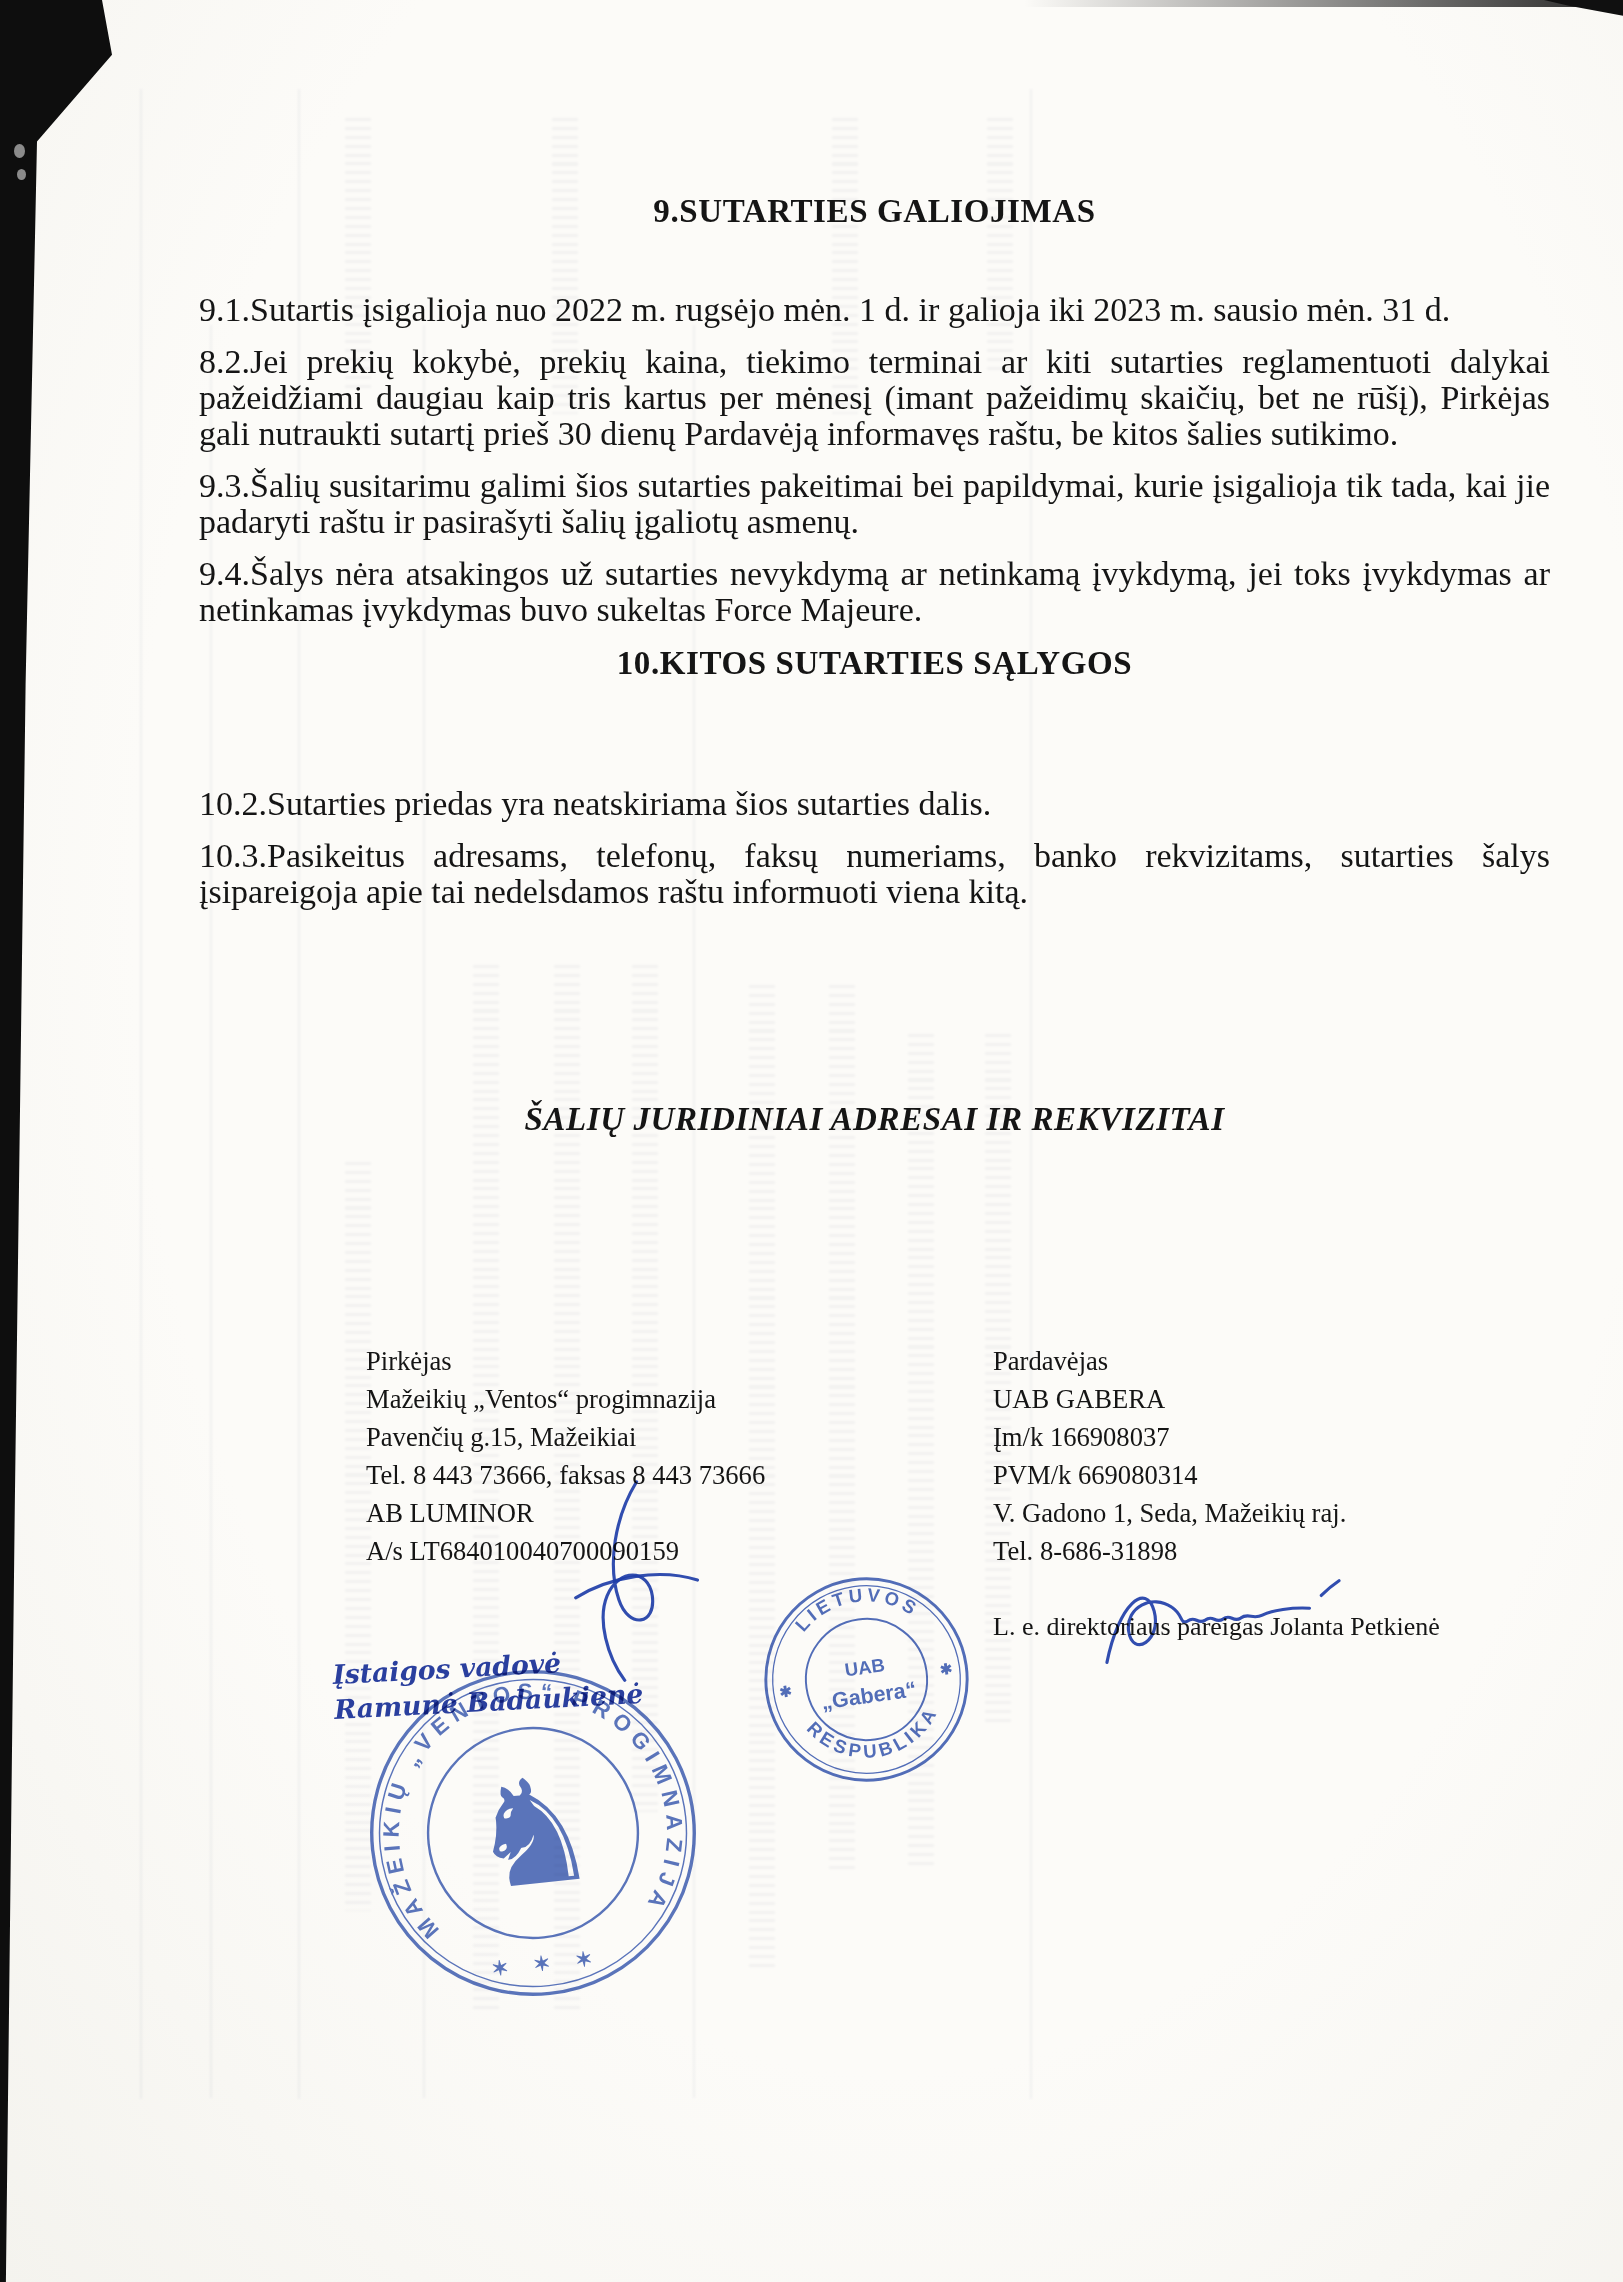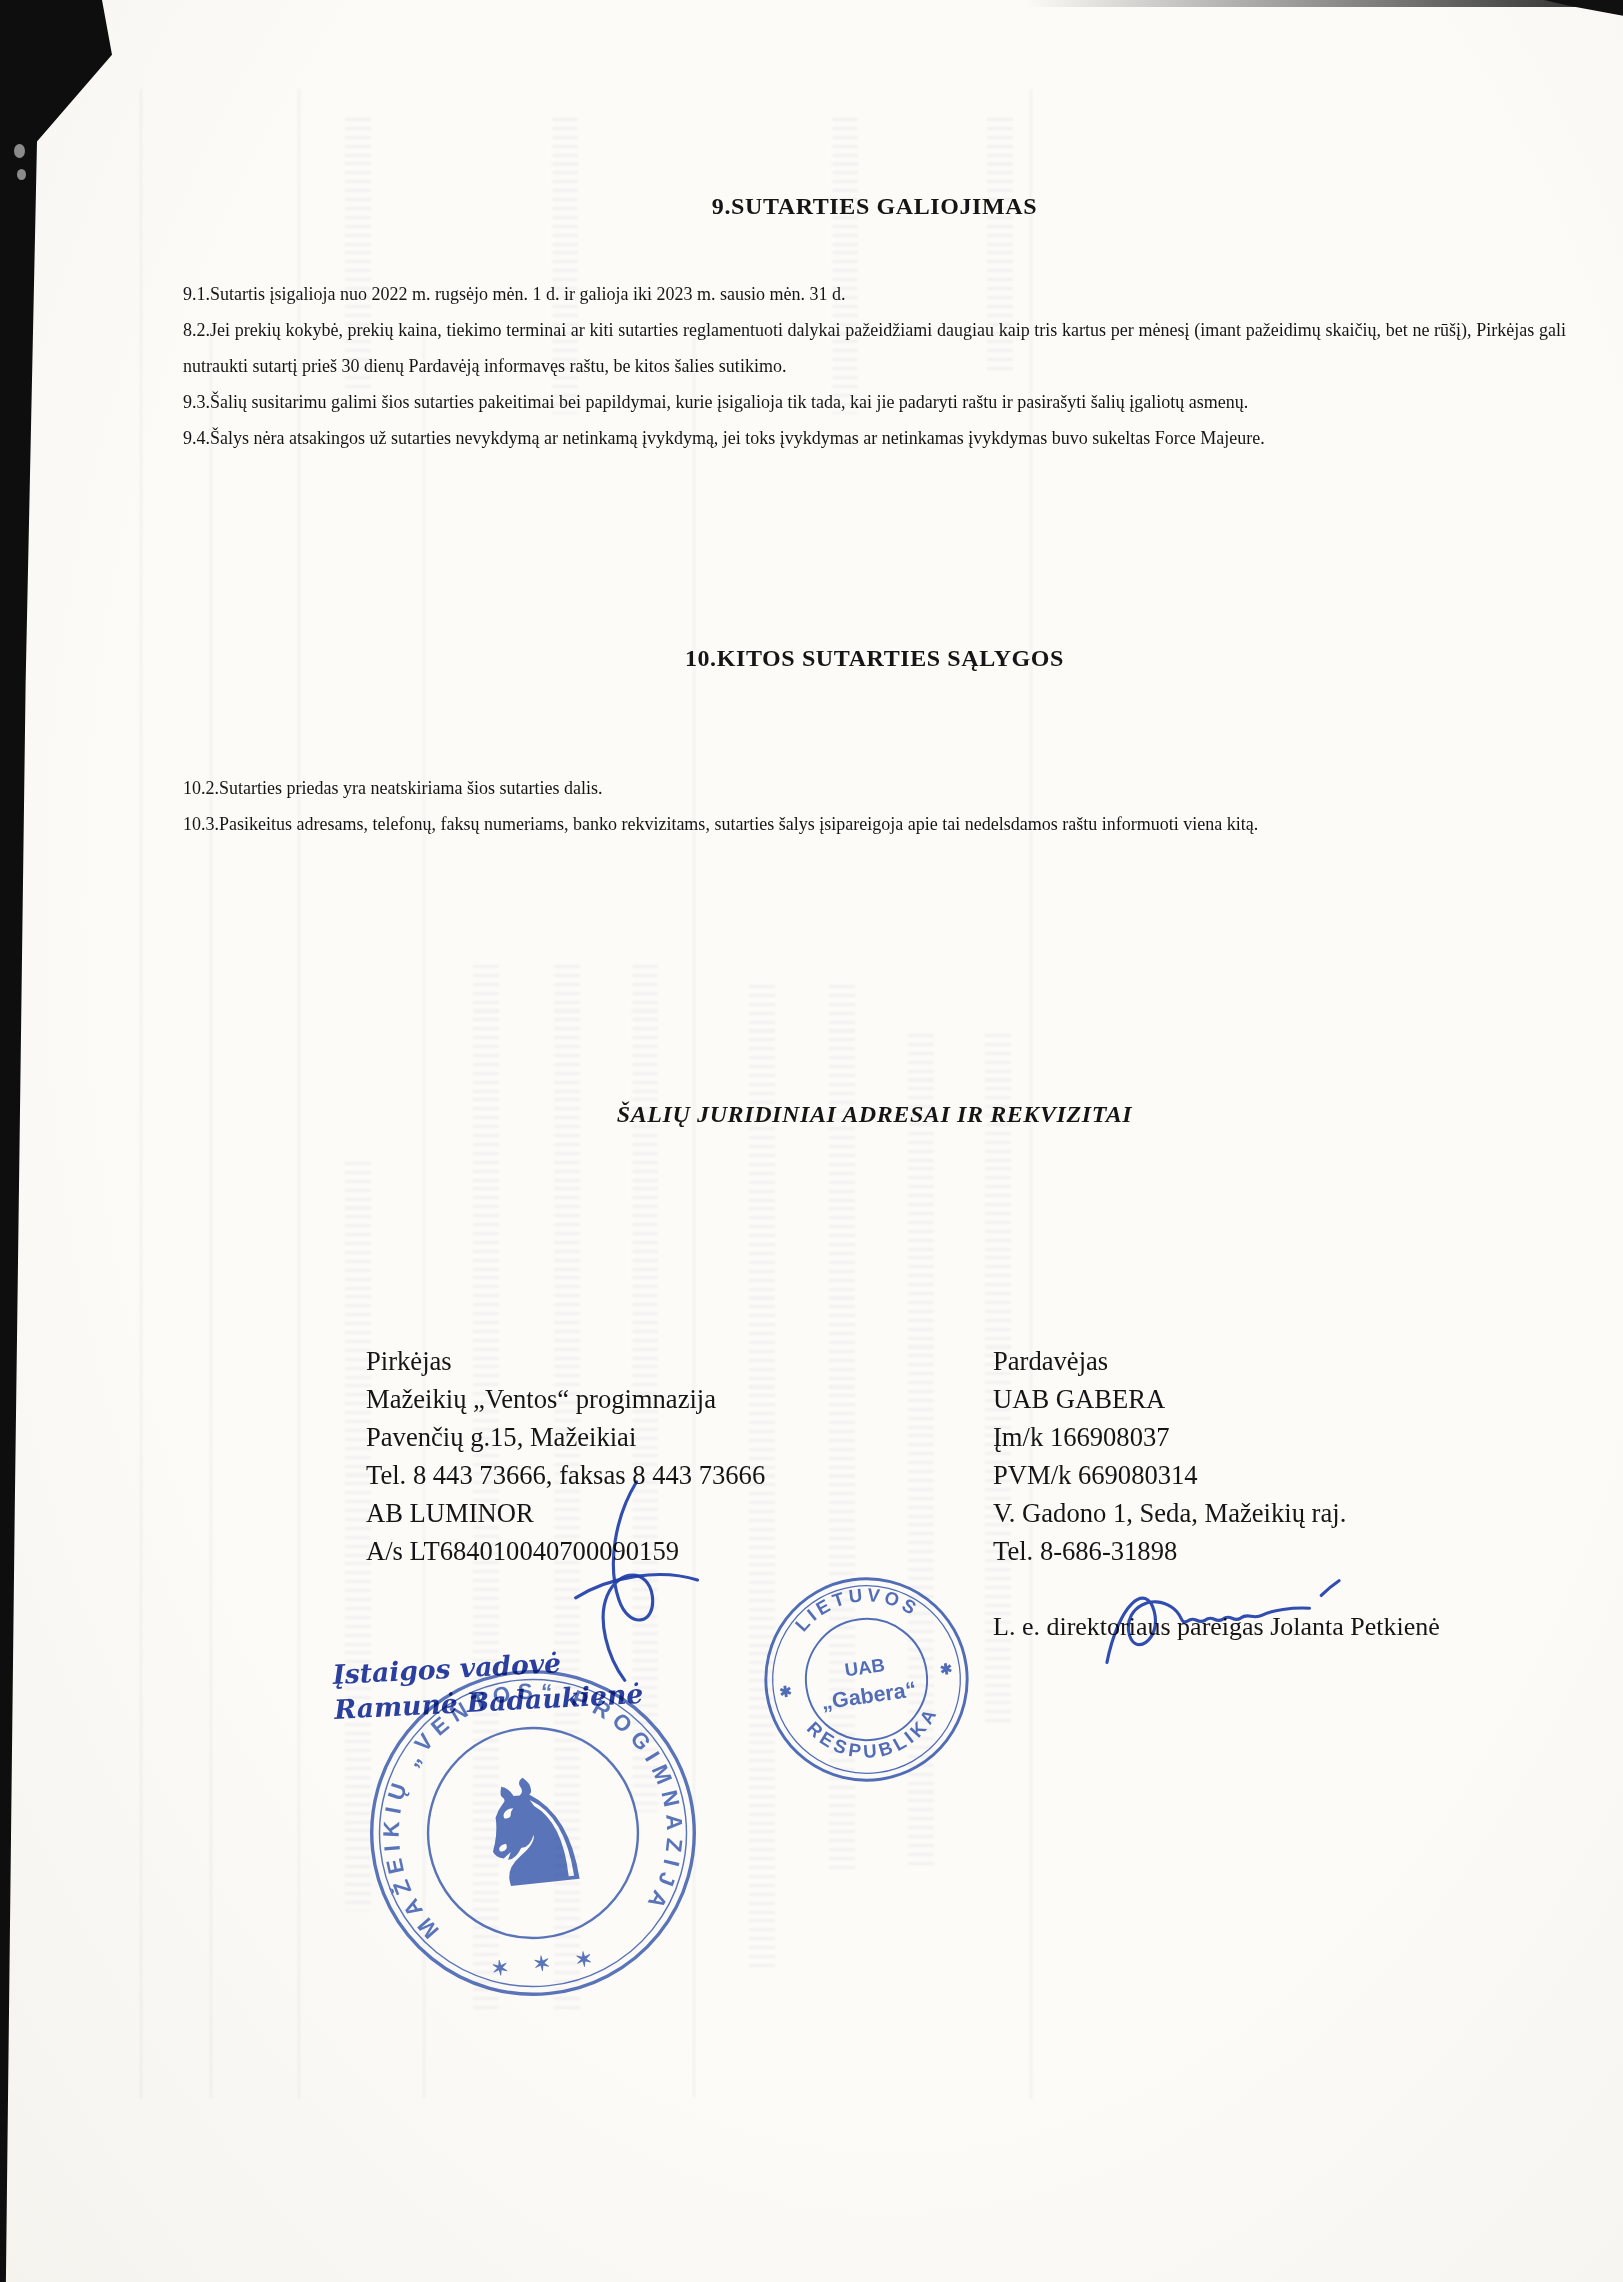--- a/index.html
+++ b/index.html
@@ -30,25 +30,25 @@
   .smudge.a{left:13.8px;top:144px;width:10.8px;height:13.8px;}
   .smudge.b{left:16.7px;top:169px;width:8.9px;height:10.8px;}
   
   .ghost{position:absolute;pointer-events:none;filter:blur(1.1px);}
   .ghost-line{width:2px;background:#6a7090;opacity:.07;}
   .ghost-col{width:25.6px;opacity:.085;
     background:repeating-linear-gradient(180deg, rgba(85,92,120,.65) 0 3px, transparent 3px 8.9px);}
   
   .sec-title{
     position:absolute;left:183px;width:1383px;text-align:center;
-    font-size:24px;font-weight:bold;letter-spacing:0.6px;margin:0;
+    font-size:33px;font-weight:bold;letter-spacing:0.6px;margin:0;
   }
   .para-block{position:absolute;left:183px;width:1383px;}
   .para-block p{
-    margin:0;font-size:18px;line-height:36px;text-align:justify;
+    margin:16px;font-size:34px;line-height:36px;text-align:justify;
   }
   .req-col{position:absolute;width:611px;font-size:26.6px;line-height:38px;}
   .req-col .line{white-space:nowrap;}
   .sign-line{
     position:absolute;left:993px;top:1612px;font-size:26px;white-space:nowrap;
   }
   .handwriting{
     position:absolute;left:333px;top:1649px;
     font-family:"DejaVu Serif", serif;font-style:italic;font-weight:bold;
     font-size:26.6px;line-height:35px;color:#2a3f9e;transform:rotate(-3deg);

